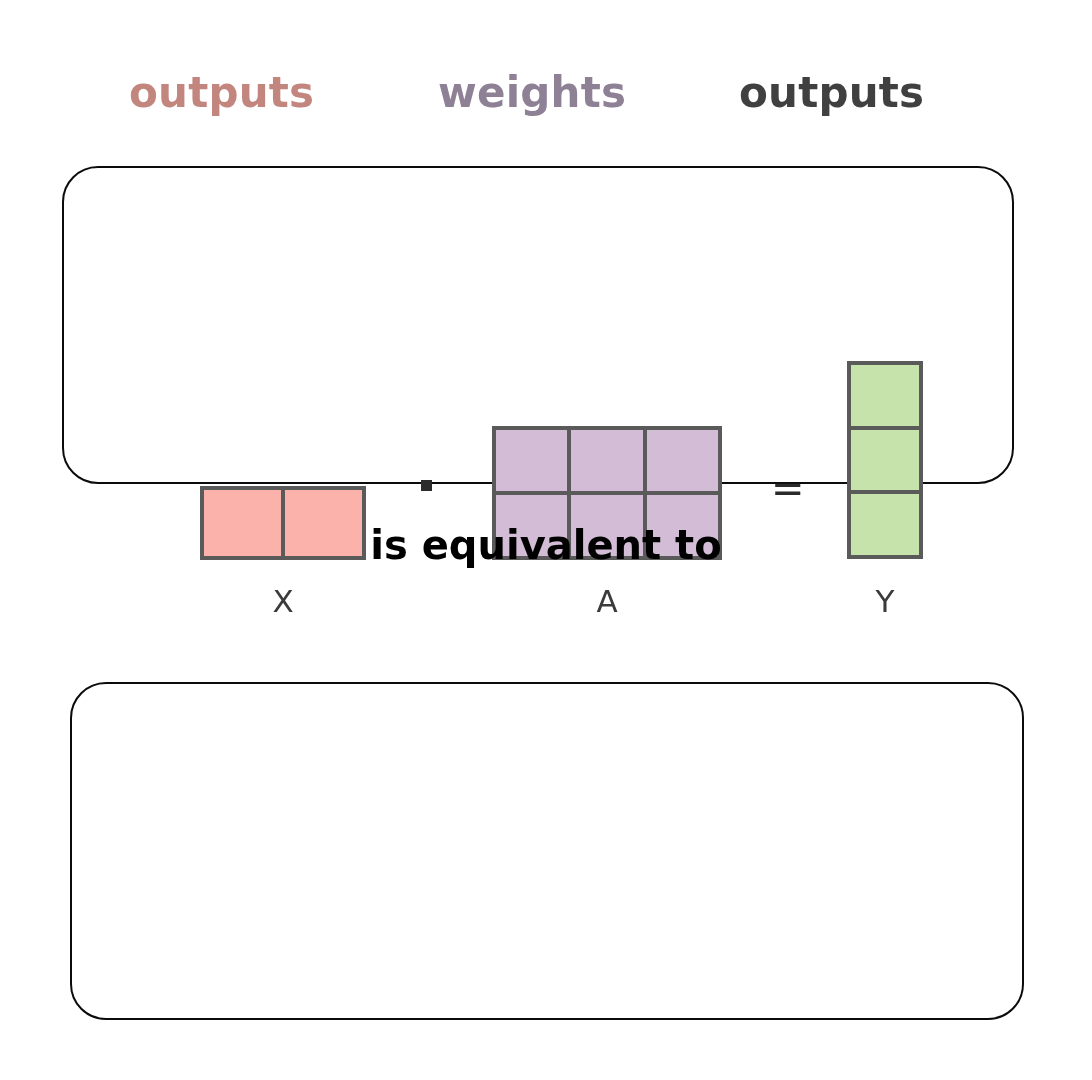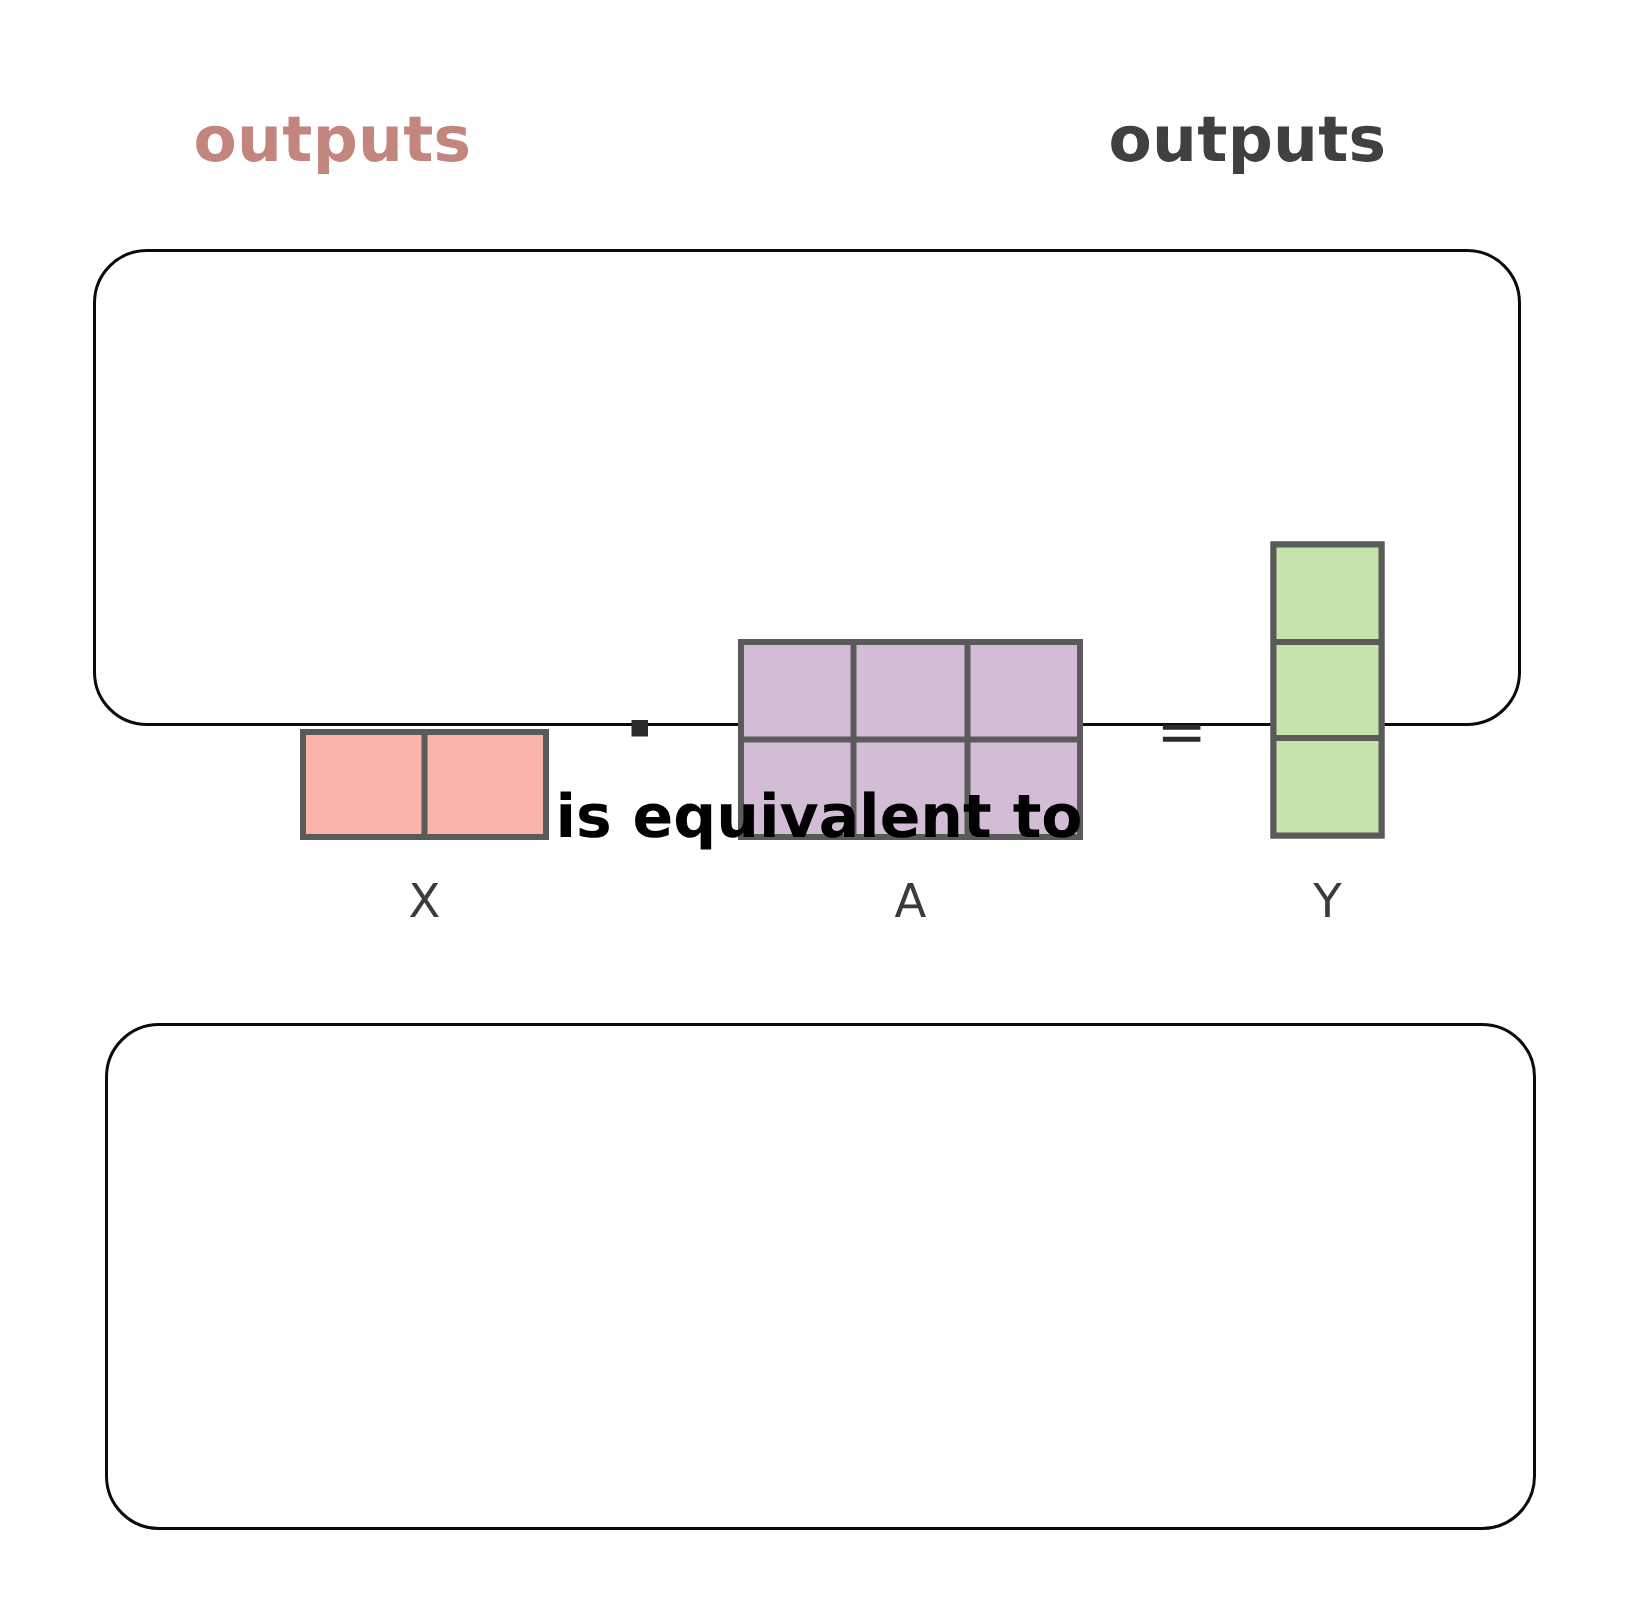--- a/index.html
+++ b/index.html
@@ -121,20 +121,21 @@
     grid-template-columns: 1fr;
     grid-template-rows: 1fr 1fr 1fr;
   }
   #label-y-top   { left: 783px; top: 418px; width: 76px; }
 </style>
 </head>
 <body>
 
 <div id="legend">
   <div class="legend-label" id="legend-inputs" style="color: rgb(194, 134, 127);">outputs</div>
+  <div class="legend-label" id="legend-weights" style="color: rgb(142, 128, 149);">weights</div>
   <div class="legend-label" id="legend-outputs" style="color: #404040;">outputs</div>
 </div>
 
 <div class="panel" id="panel-top" style="border-color: rgb(11, 11, 11);">
 
   <div class="matrix" id="matrix-x-top" style="background: rgb(90, 90, 90); border-color: rgb(90, 90, 90);">
     <div class="cell pink" style="background: rgb(251, 178, 171);"></div>
     <div class="cell pink" style="background: rgb(251, 178, 171);"></div>
   </div>
   <div class="shape-label" id="label-x-top" style="color: rgb(59, 59, 59);">X</div>

